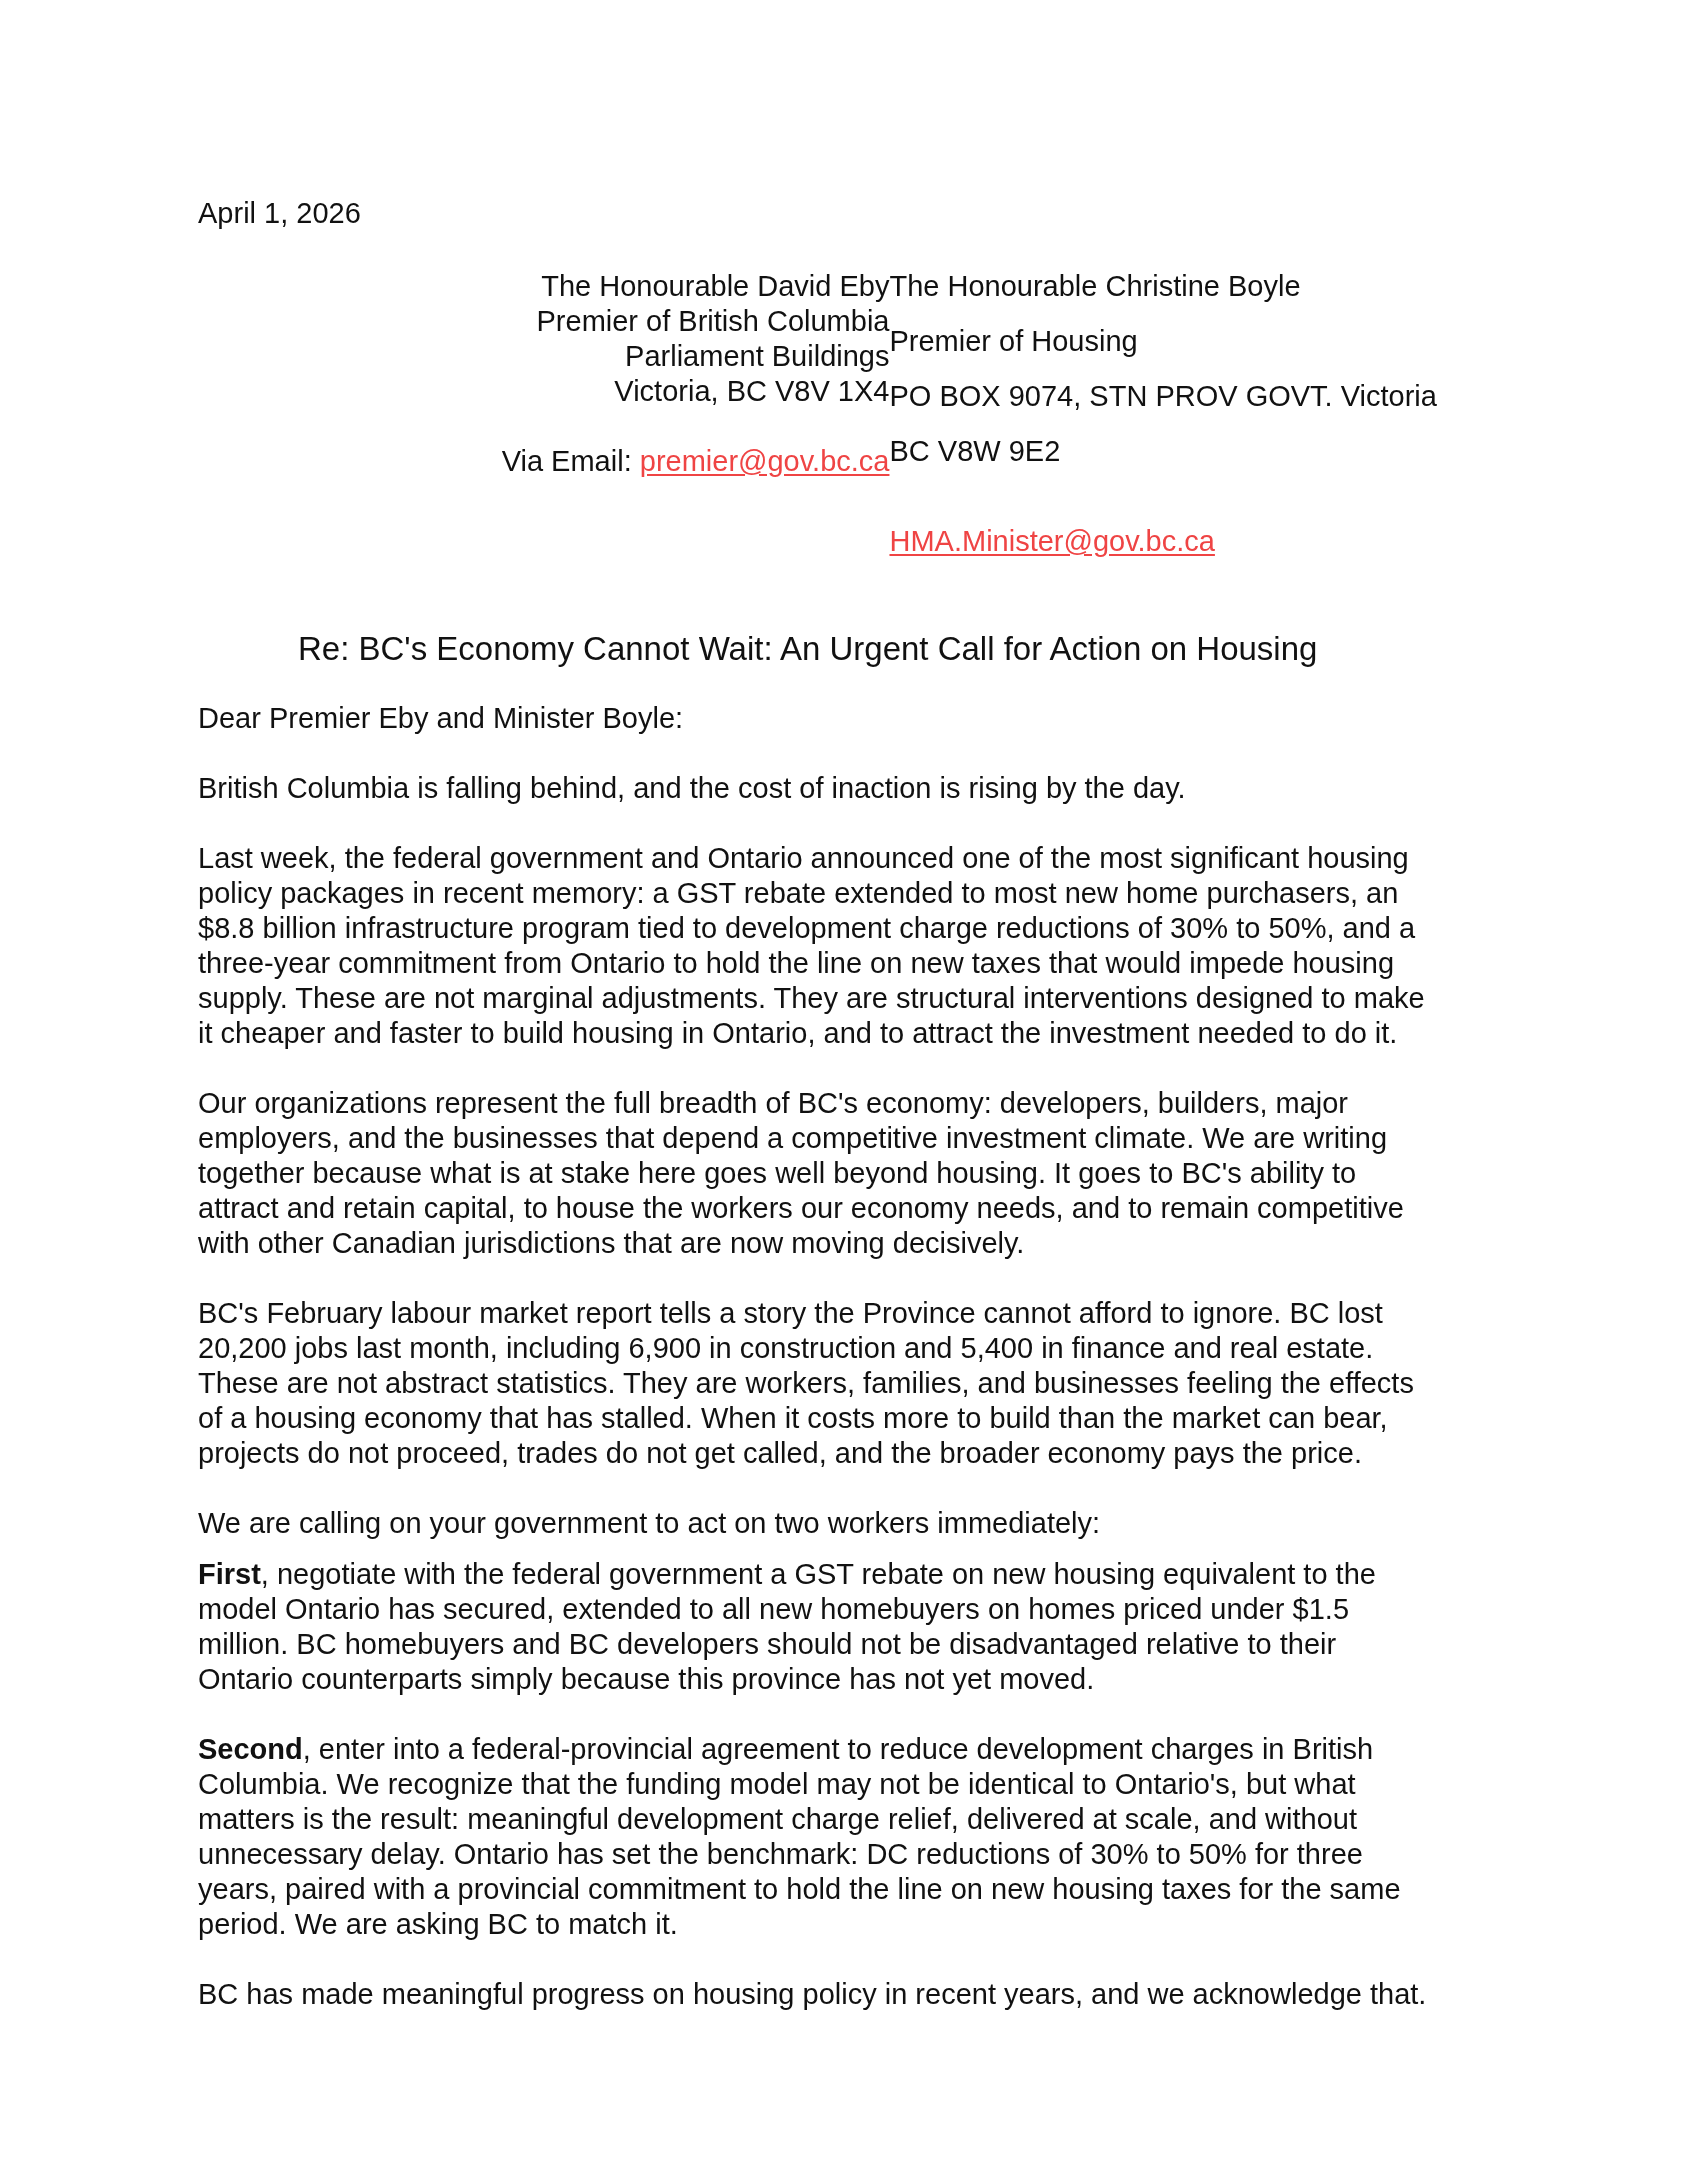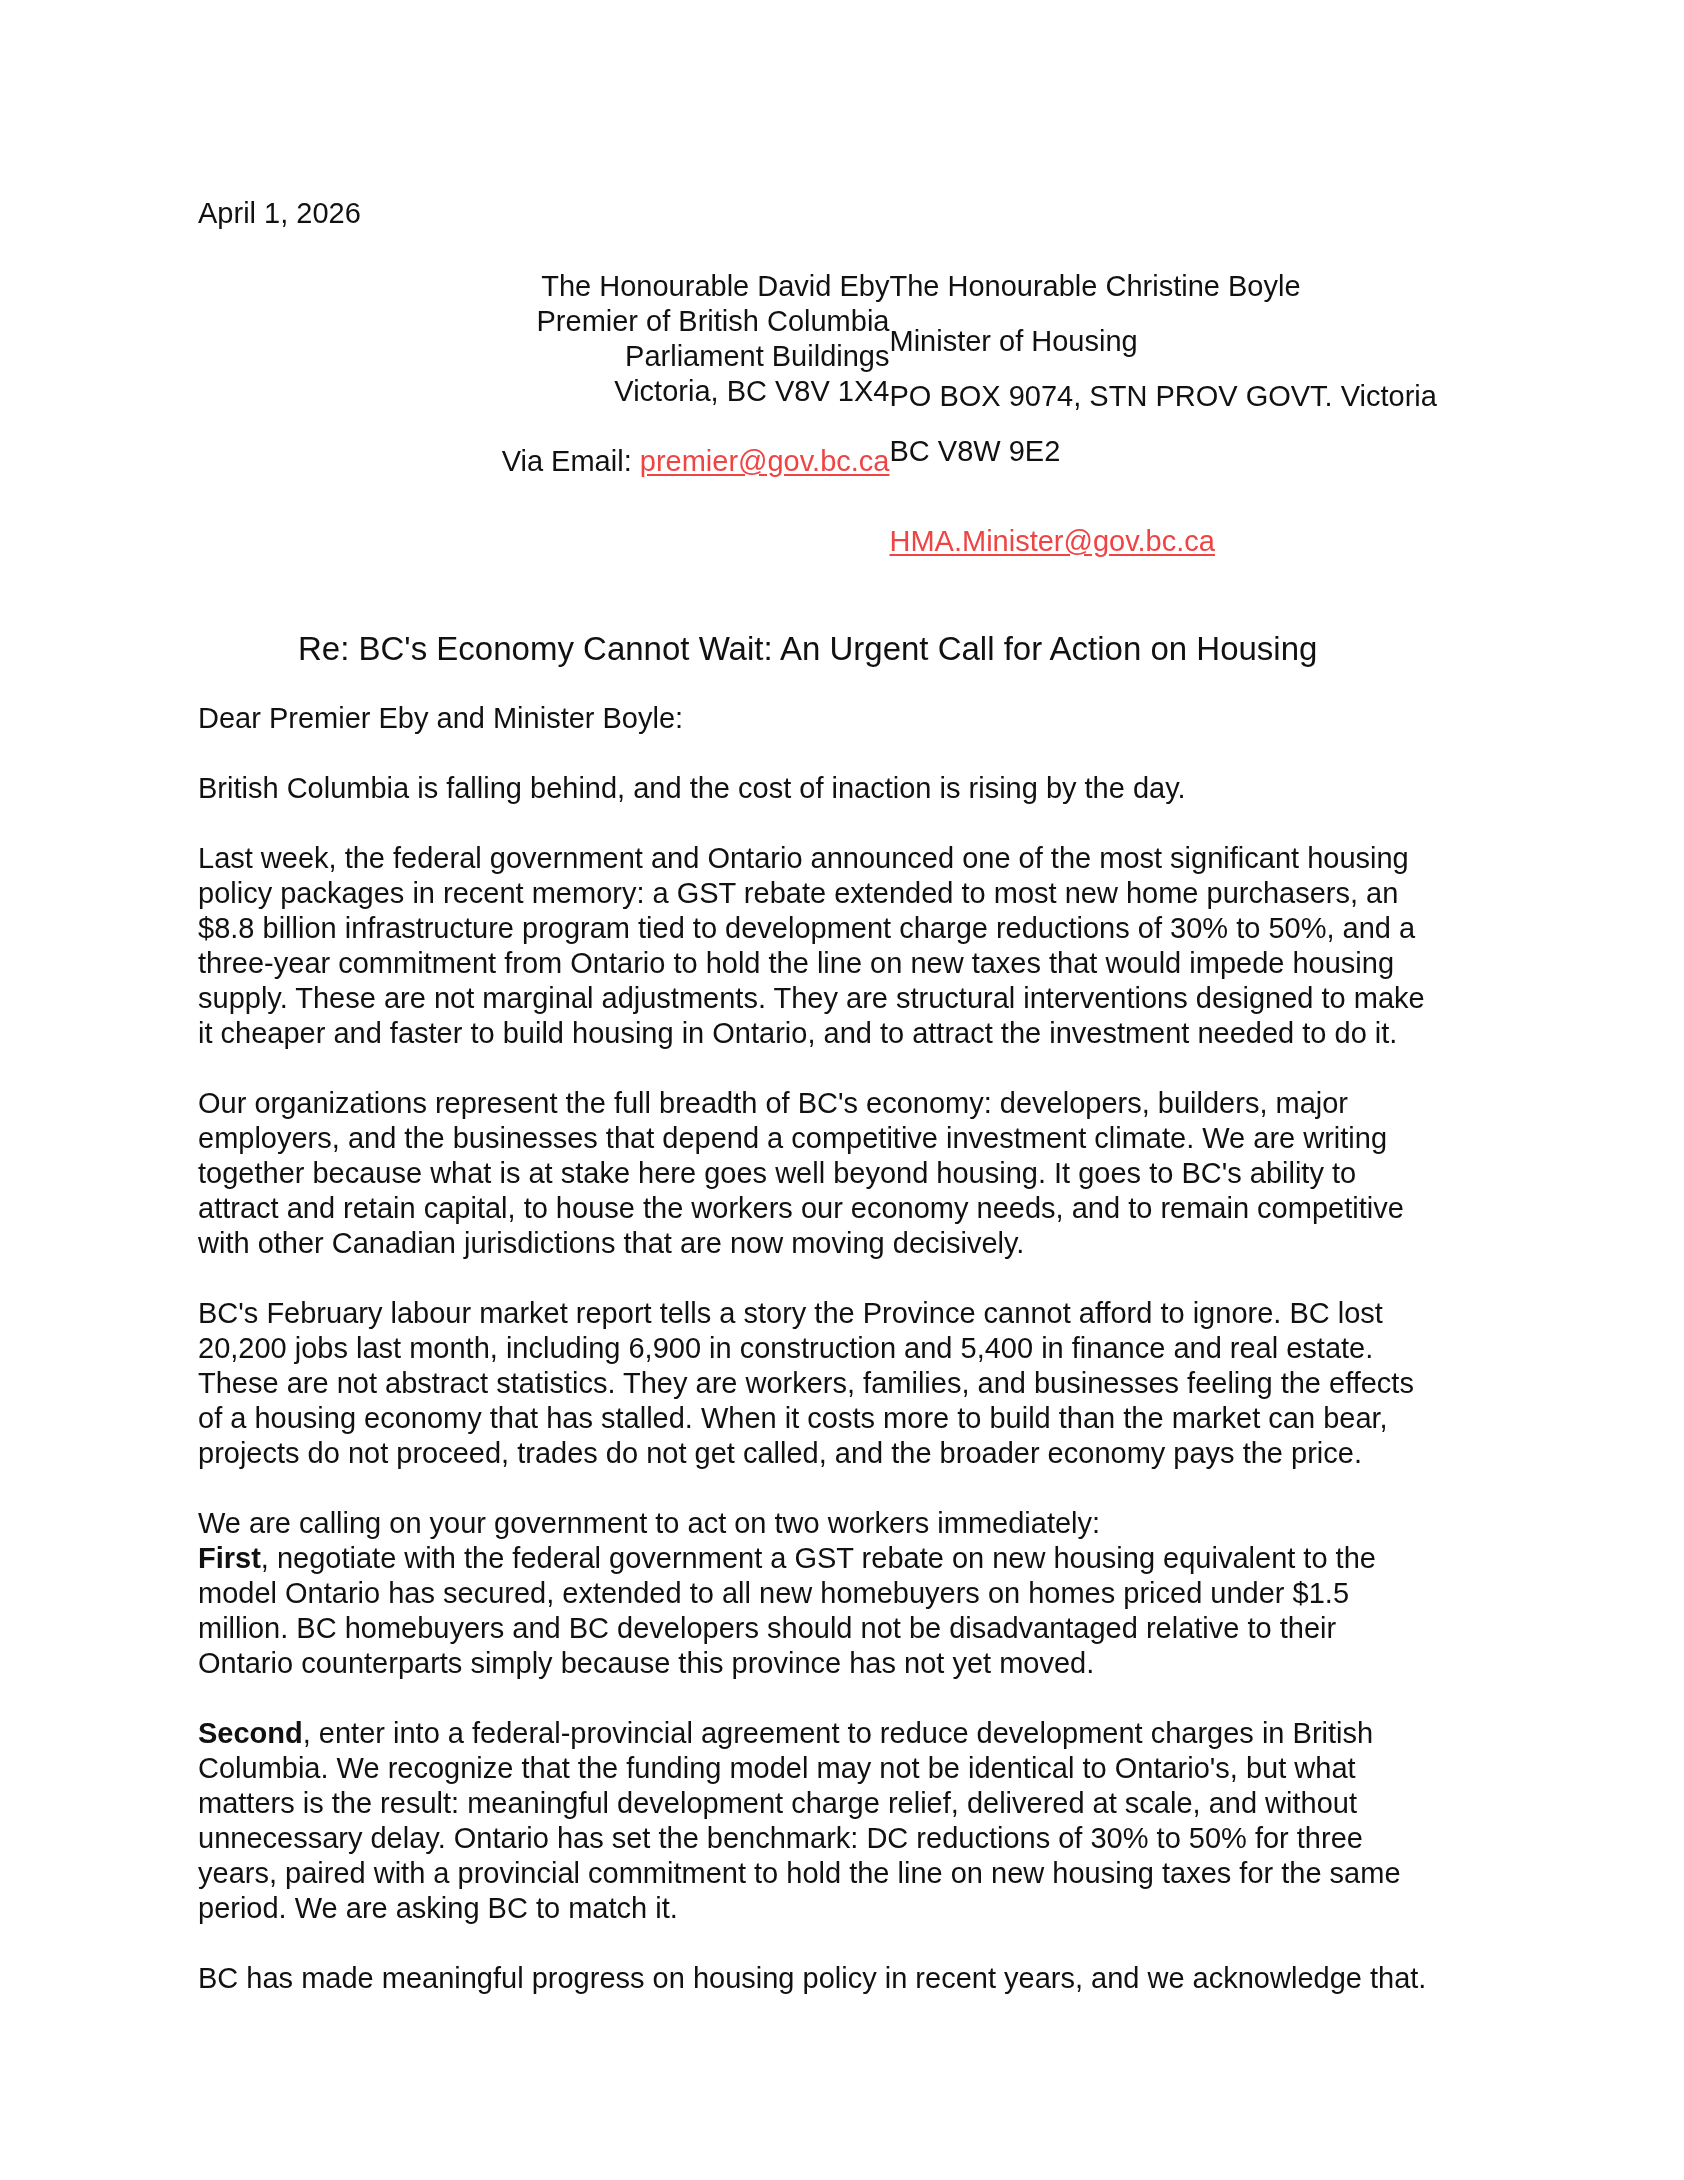--- a/index.html
+++ b/index.html
@@ -53,21 +53,21 @@
       font-size: 33px;
       white-space: nowrap;
     }
     .salutation {
       margin-top: 35px;
     }
     .para {
       margin-top: 35px;
     }
     .para-tight {
-      margin-top: 0;
+      margin-top: 16px;
     }
     .line {
       display: block;
       white-space: nowrap;
     }
     .bold { font-weight: bold; }
   </style>
 </head>
 <body>
 
@@ -80,21 +80,21 @@
       <span class="addr-line">The Honourable David Eby</span>
       <span class="addr-line">Premier of British Columbia</span>
       <span class="addr-line">Parliament Buildings</span>
       <span class="addr-line">Victoria, BC V8V 1X4</span>
       <div class="email-row">
         <span>Via Email: </span><a class="email-link">premier@gov.bc.ca</a>
       </div>
     </div>
     <div class="addr-col addr-right">
       <span class="addr-line">The Honourable Christine Boyle</span>
-      <span class="addr-line">Minister of Housing</span>
+      <span class="addr-line">Premier of Housing</span>
       <span class="addr-line">PO BOX 9074, STN PROV GOVT. Victoria</span>
       <span class="addr-line">BC V8W 9E2</span>
       <div class="email-row">
         <a class="email-link">HMA.Minister@gov.bc.ca</a>
       </div>
     </div>
   </div>
 
   <div class="subject">Re: BC's Economy Cannot Wait: An Urgent Call for Action on Housing</div>
 

